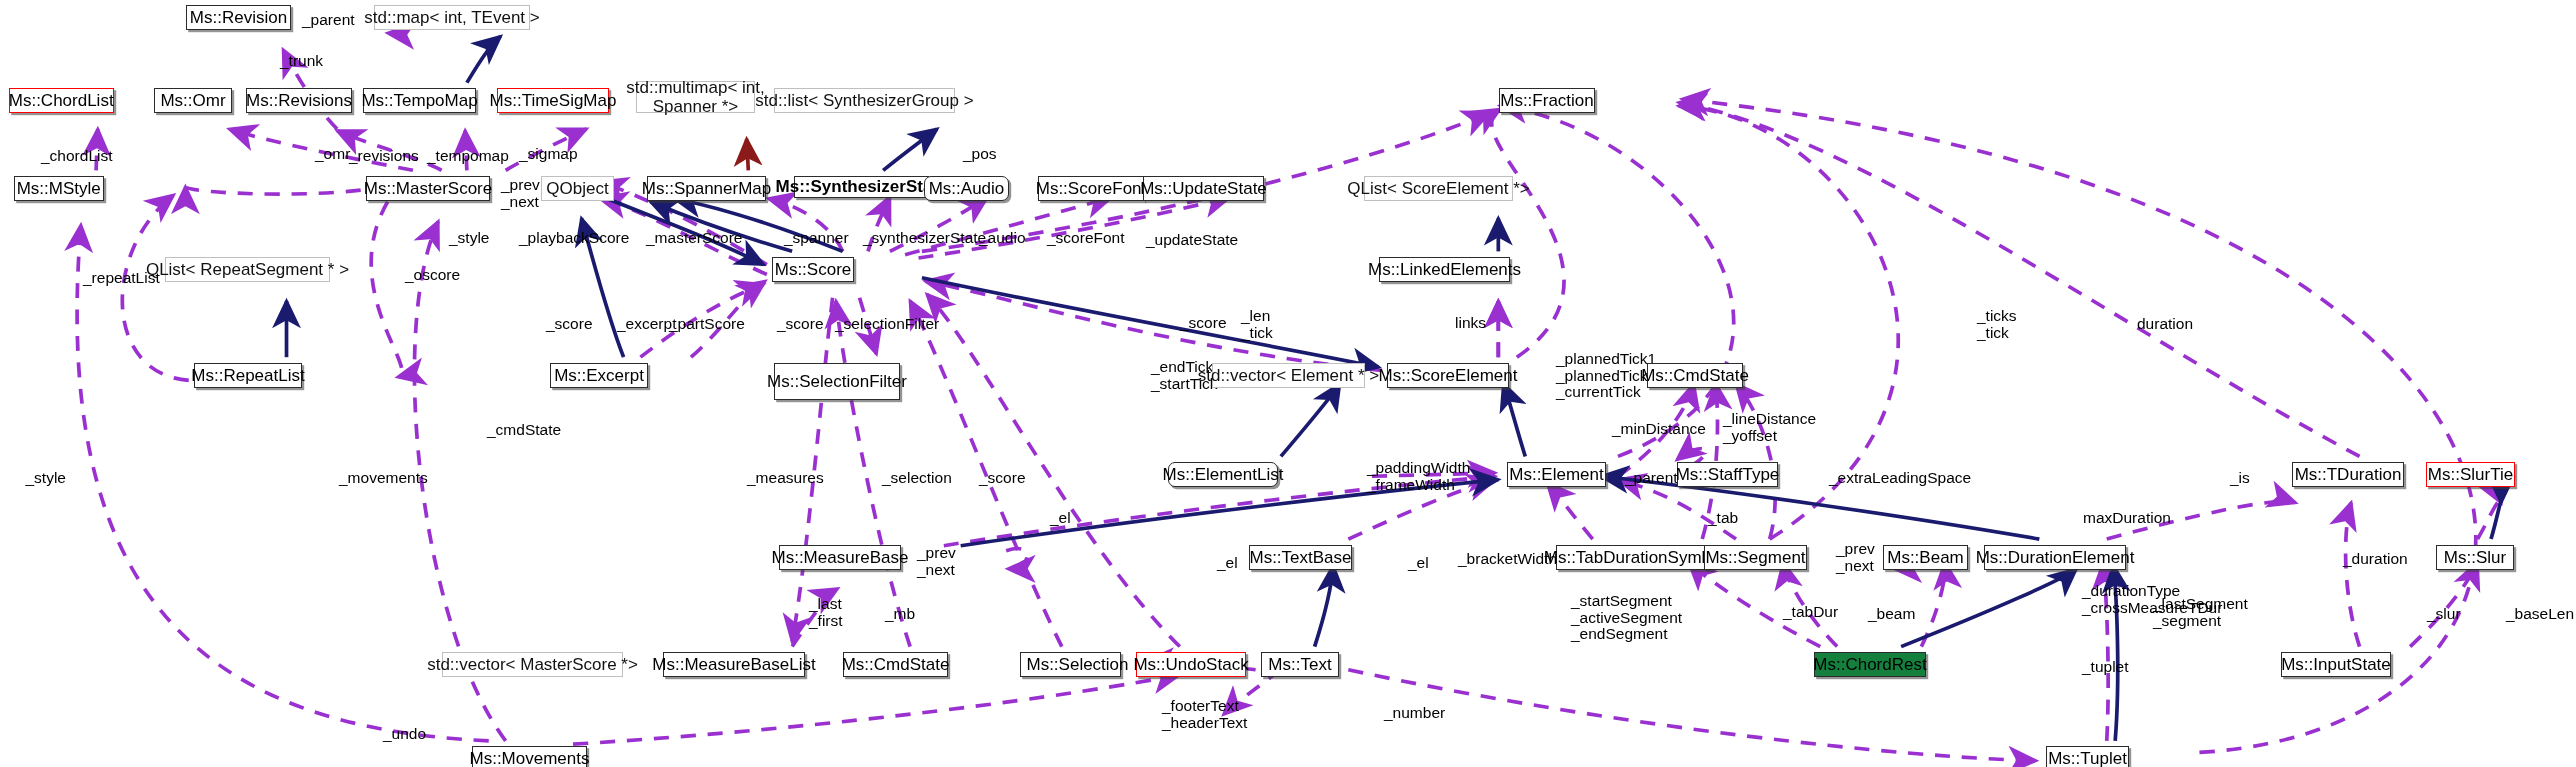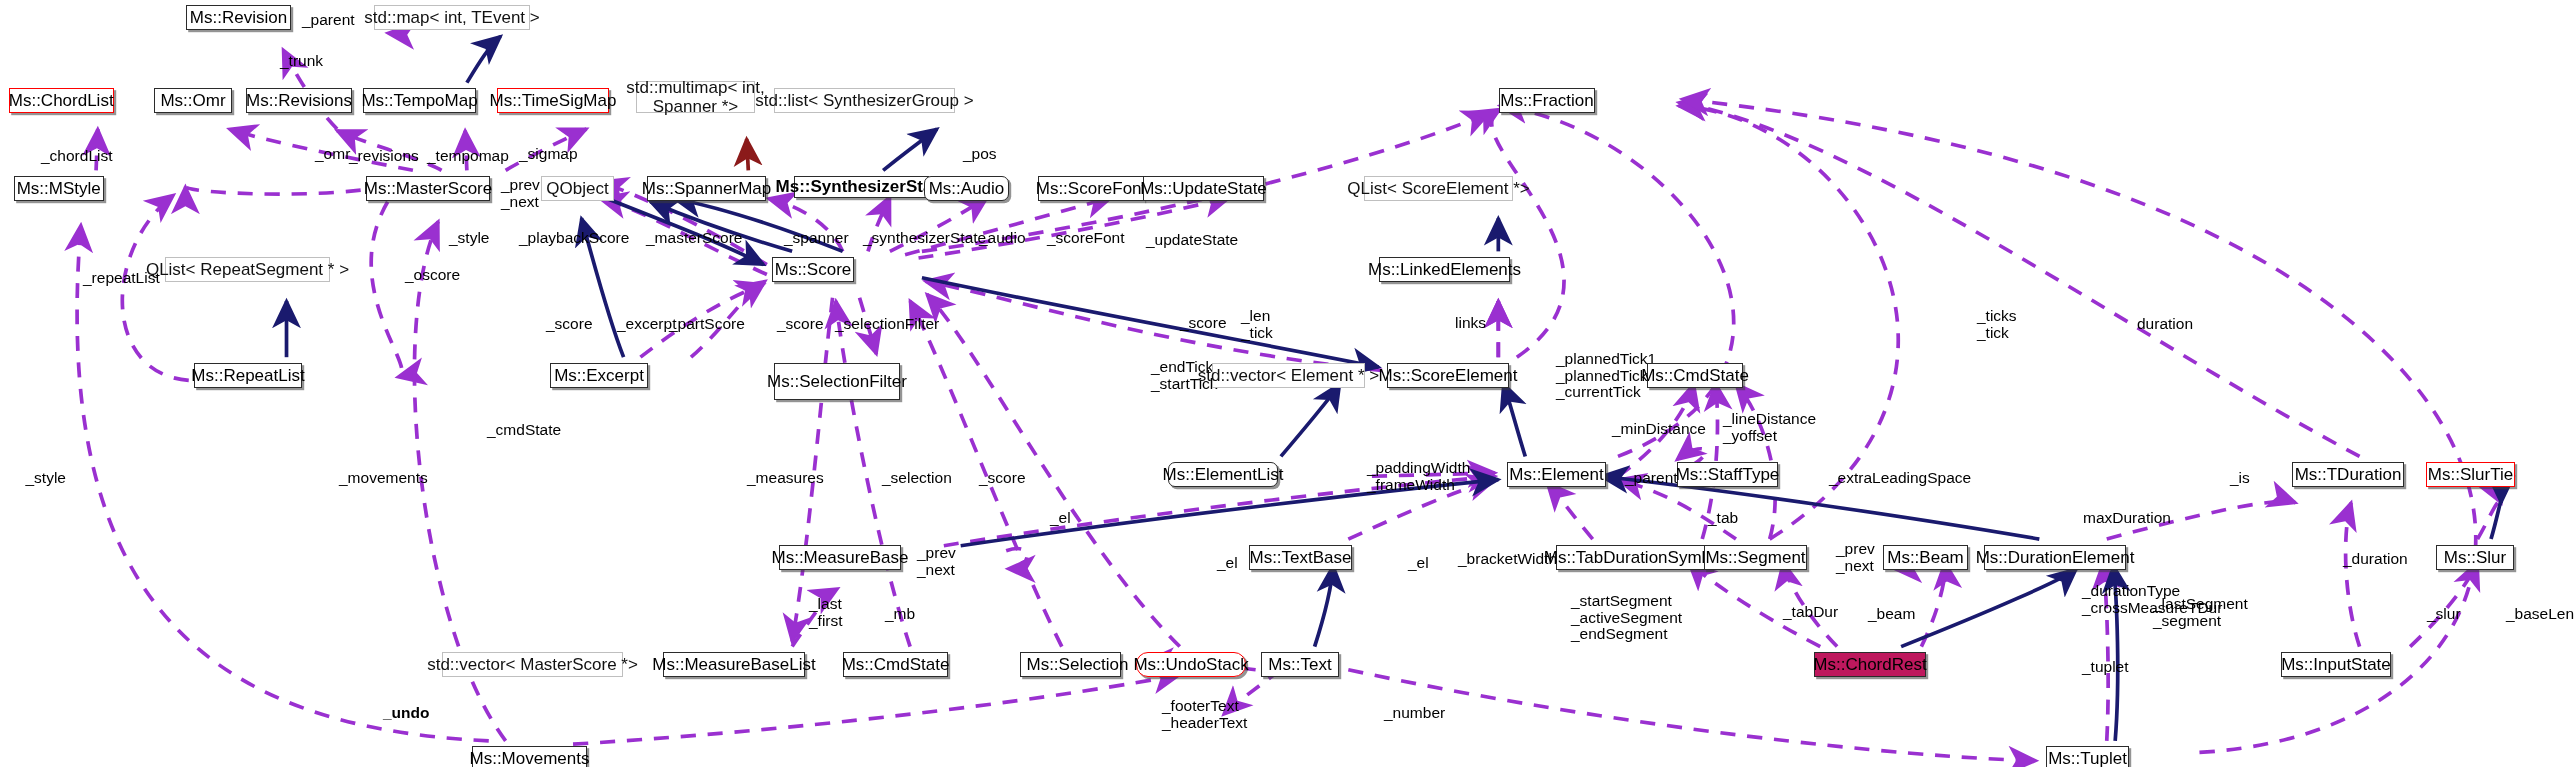--- a/index.html
+++ b/index.html
@@ -46,21 +46,21 @@
     border: 1.6px solid #ff0000;
   }
   
   .node.ext {
     border: 1.2px solid #bfbfbf;
     color: #111111;
   }
   
   .node.focus {
     border: 1.4px solid #2b2b2b;
-    background: #be185d;
+    background: #15803d;
     box-shadow: 2.2px 2.2px 0 0 rgba(60,60,60,0.55);
   }
   .edge-label {
     position: absolute;
     font-size: 15.5px;
     color: #000000;
     white-space: pre;
     line-height: 1.08;
     z-index: 4;
     background: transparent;
@@ -281,21 +281,21 @@
       <div class="node cls" style="left: 779px; top: 545px; width: 122px; height: 25px;">Ms::MeasureBase</div>
       <div class="node cls" style="left: 1249px; top: 545px; width: 103px; height: 25px;">Ms::TextBase</div>
       <div class="node cls" style="left: 1556px; top: 545px; width: 156px; height: 25px;">Ms::TabDurationSymbol</div>
       <div class="node cls" style="left: 1704px; top: 545px; width: 103px; height: 25px;">Ms::Segment</div>
       <div class="node cls" style="left: 1883px; top: 545px; width: 85px; height: 25px;">Ms::Beam</div>
       <div class="node cls" style="left: 1984px; top: 545px; width: 142px; height: 25px;">Ms::DurationElement</div>
       <div class="node cls" style="left: 2436px; top: 545px; width: 78px; height: 25px;">Ms::Slur</div>
       <div class="node cls" style="left: 663px; top: 652px; width: 142px; height: 25px;">Ms::MeasureBaseList</div>
       <div class="node cls" style="left: 843px; top: 652px; width: 105px; height: 25px;">Ms::CmdState</div>
       <div class="node cls" style="left: 1020px; top: 652px; width: 101px; height: 25px; padding-left: 14px;">Ms::Selection</div>
-      <div class="node red cls" style="left: 1136px; top: 652px; width: 110px; height: 25px; border-radius: 12px;">Ms::UndoStack</div>
+      <div class="node red cls" style="left: 1136px; top: 652px; width: 110px; height: 25px;">Ms::UndoStack</div>
       <div class="node cls" style="left: 1261px; top: 652px; width: 78px; height: 25px;">Ms::Text</div>
       <div class="node focus" style="left: 1814px; top: 652px; width: 112px; height: 25px;">Ms::ChordRest</div>
       <div class="node cls" style="left: 2281px; top: 652px; width: 110px; height: 25px;">Ms::InputState</div>
       <div class="node ext" style="left: 442px; top: 652px; width: 181px; height: 25px;">std::vector&lt; MasterScore *&gt;</div>
       <div class="node cls" style="left: 472px; top: 746px; width: 115px; height: 25px;">Ms::Movements</div>
       <div class="node cls" style="left: 2046px; top: 746px; width: 83px; height: 25px;">Ms::Tuplet</div>
     </div>
   <div id="label-layer">
       <div class="edge-label" style="left: 302px; top: 12px;">_parent</div>
       <div class="edge-label" style="left: 280px; top: 53px;">_trunk</div>
@@ -367,20 +367,20 @@
 _activeSegment
 _endSegment</div>
       <div class="edge-label" style="left: 1783px; top: 604px;">_tabDur</div>
       <div class="edge-label" style="left: 1868px; top: 606px;">_beam</div>
       <div class="edge-label" style="left: 2153px; top: 596px;">_lastSegment
 _segment</div>
       <div class="edge-label" style="left: 2427px; top: 606px;">_slur</div>
       <div class="edge-label" style="left: 2506px; top: 606px;">_baseLen</div>
       <div class="edge-label" style="left: 487px; top: 422px;">_cmdState</div>
       <div class="edge-label" style="left: 2082px; top: 659px;">_tuplet</div>
-      <div class="edge-label" style="left: 383px; top: 705px; font-weight: bold;">_undo</div>
+      <div class="edge-label" style="left: 383px; top: 726px;">_undo</div>
       <div class="edge-label" style="left: 1162px; top: 698px;">_footerText
 _headerText</div>
       <div class="edge-label" style="left: 1384px; top: 705px;">_number</div>
     </div>
 
 </div>
 
 
 </body></html>

